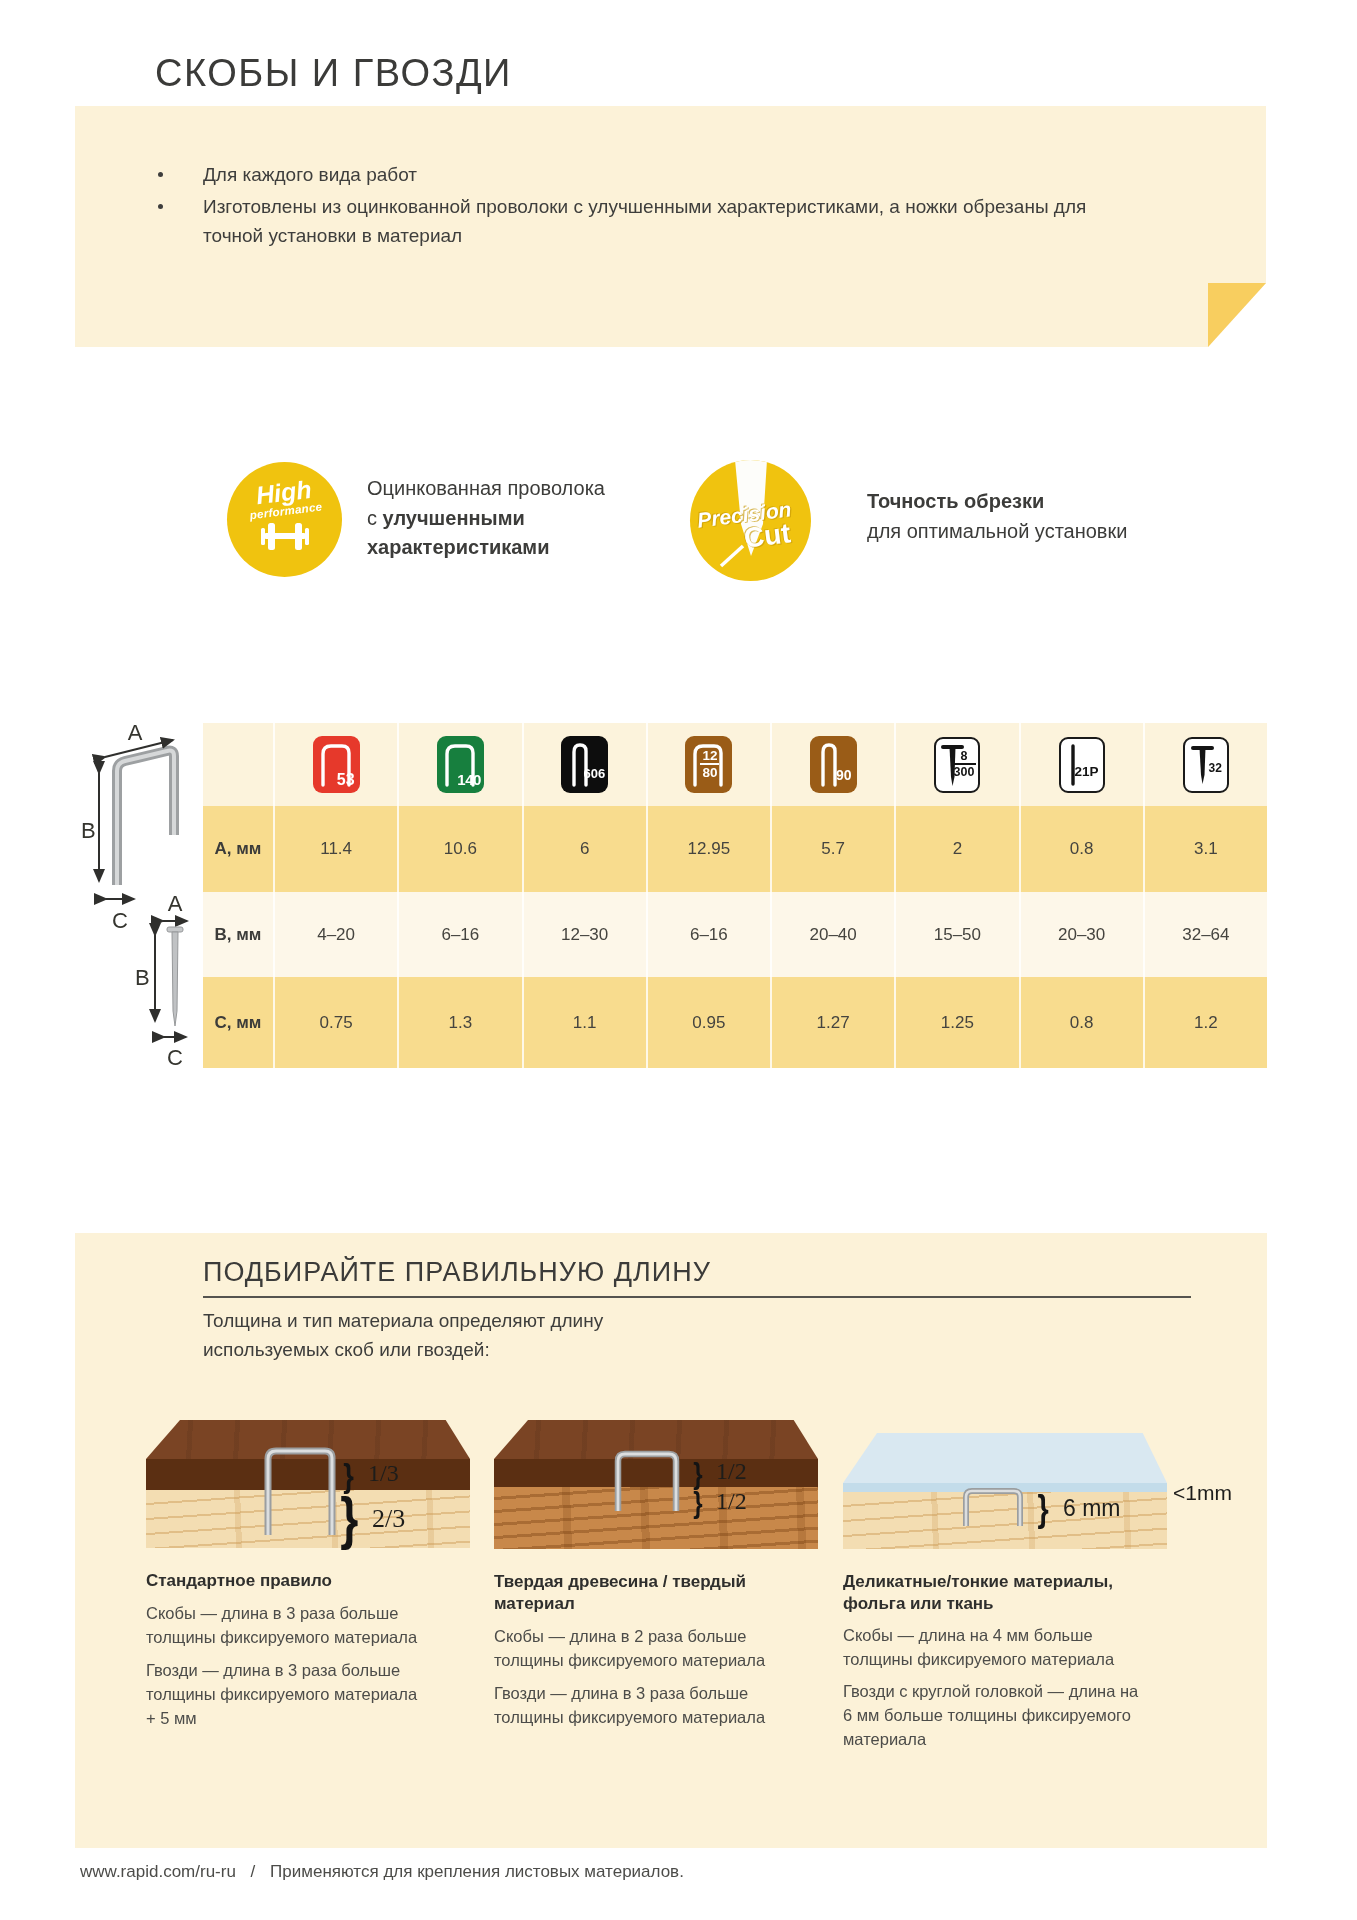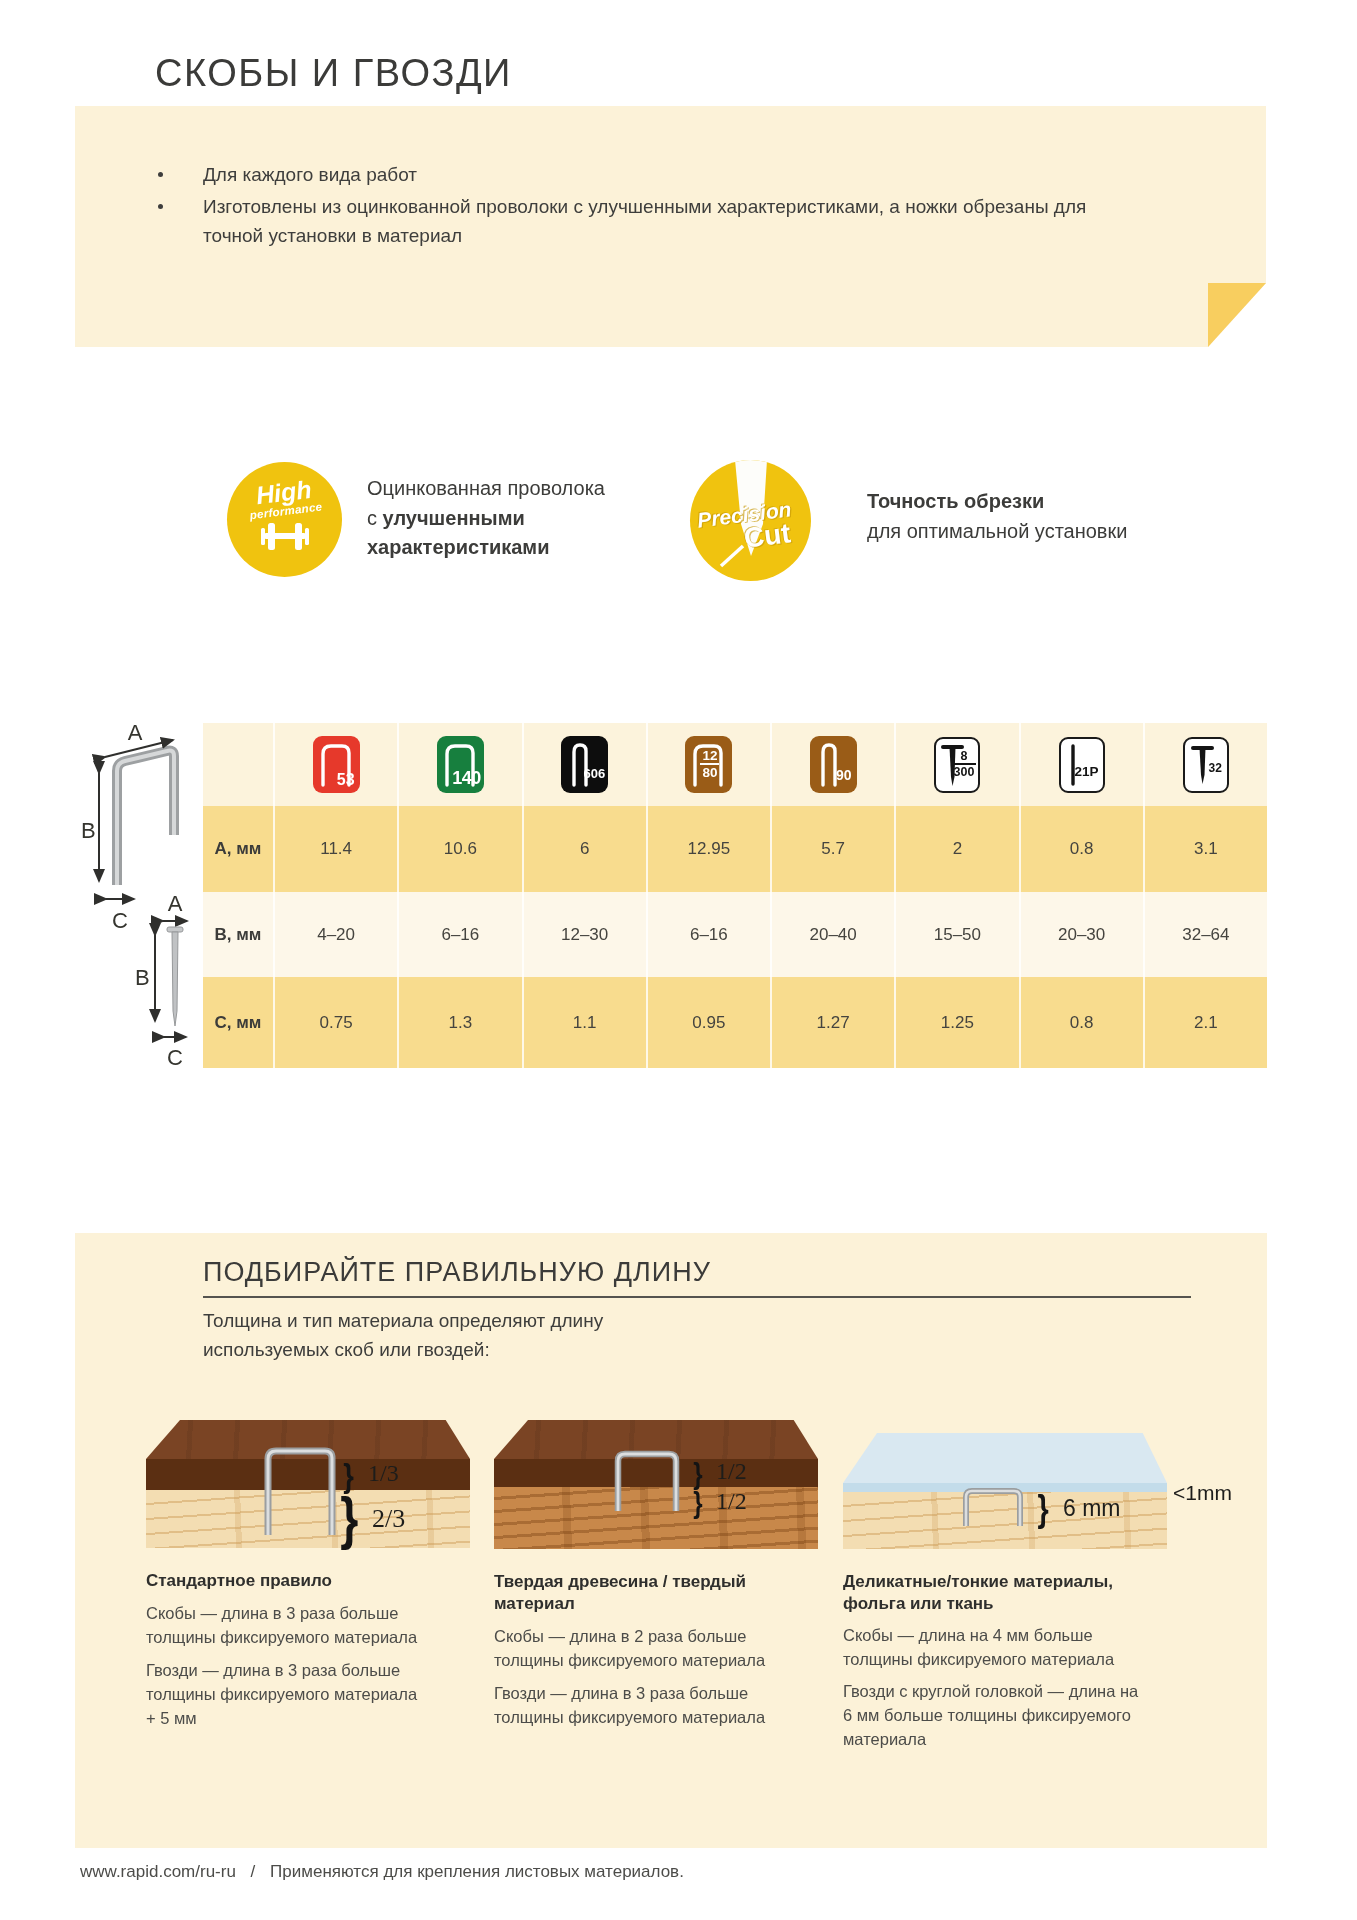--- a/index.html
+++ b/index.html
@@ -48,21 +48,21 @@
   .rb{background:#fdf7e9;}
   .bl{border-left:2px solid rgba(255,255,255,.8);}
   .lab{font-weight:bold;font-size:17px;color:#3c3c3a;}
   .val{font-size:17px;color:#45443f;}
 
   .badge{position:relative;width:47px;height:57px;border-radius:9px;}
   .badge.white{background:#fff;border:2.5px solid #1a1a1a;width:42px;height:52px;}
   .badge svg{position:absolute;left:0;top:0;}
   .num{position:absolute;font-weight:bold;color:#fff;line-height:1;}
   .n53{right:5px;bottom:5px;font-size:16px;}
-  .n140{right:3px;bottom:6px;font-size:18px;letter-spacing:-.5px;margin-left:31px;}
+  .n140{right:3px;bottom:6px;font-size:15px;letter-spacing:-.5px;margin-left:31px;}
   .n606{right:3px;bottom:13px;font-size:13px;}
   .n90{right:5px;bottom:11px;font-size:14px;text-align:center;}
   .n21p{right:4px;bottom:12px;font-size:13.5px;color:#141414;}
   .n32{right:5px;bottom:17px;font-size:12px;color:#141414;}
   .frac{position:absolute;display:flex;flex-direction:column;align-items:center;
         font-weight:bold;color:#fff;line-height:1.05;}
   .frac .den{border-top:2px solid #fff;padding:1px 2px 0;}
   .f1280{left:15px;top:13px;font-size:13.5px;}
   .f8300{right:2px;top:11px;font-size:12.5px;color:#141414;}
   .f8300 .den{border-top:2px solid #141414;}
@@ -277,21 +277,21 @@
     <div class="cell rb bl val">32–64</div>
 
     <div class="cell rc lab">С, мм</div>
     <div class="cell rc bl val">0.75</div>
     <div class="cell rc bl val">1.3</div>
     <div class="cell rc bl val">1.1</div>
     <div class="cell rc bl val">0.95</div>
     <div class="cell rc bl val">1.27</div>
     <div class="cell rc bl val">1.25</div>
     <div class="cell rc bl val">0.8</div>
-    <div class="cell rc bl val">2.1</div>
+    <div class="cell rc bl val">1.2</div>
   </div>
 
   <section class="guide-box"></section>
   <h2 class="guide-title">ПОДБИРАЙТЕ ПРАВИЛЬНУЮ ДЛИНУ</h2>
   <div class="guide-underline"></div>
   <div class="guide-sub">
     <div>Толщина и тип материала определяют длину</div>
     <div>используемых скоб или гвоздей:</div>
   </div>
 

